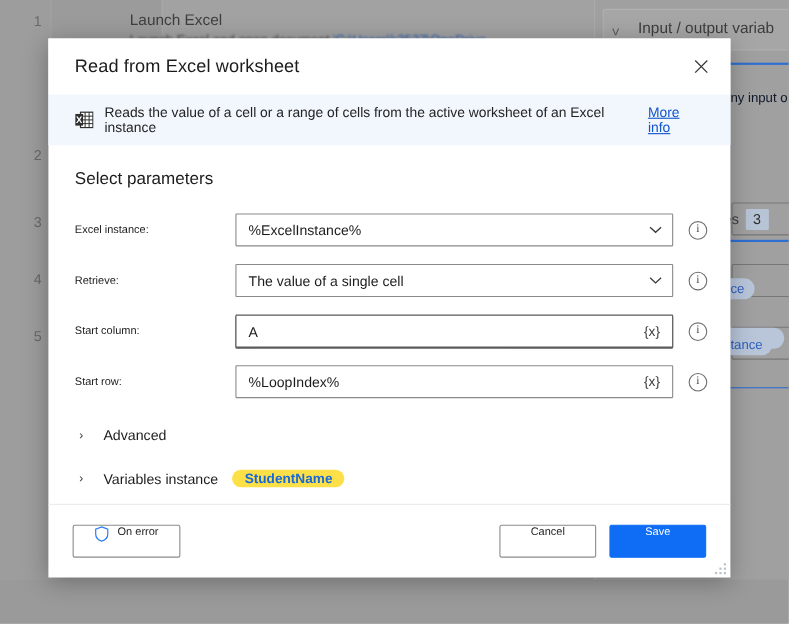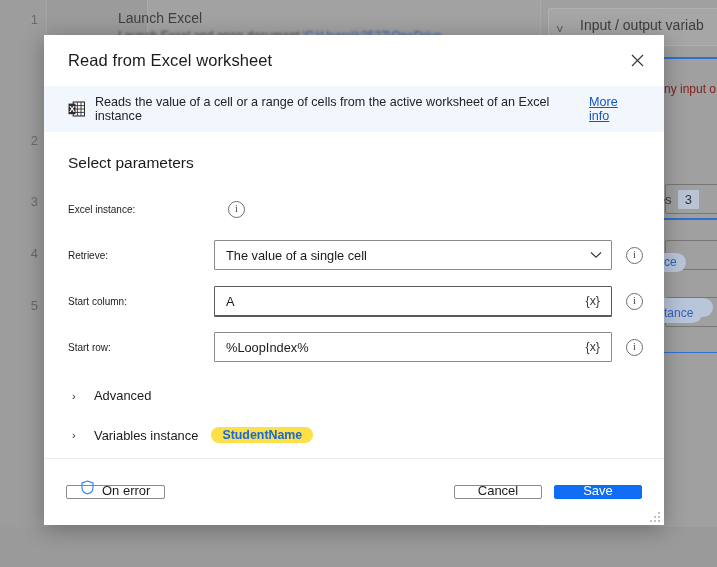--- a/index.html
+++ b/index.html
@@ -99,21 +99,21 @@
   }
   .bg-accent-line {
     position: absolute;
     left: 663px; top: 57px;
     width: 54px; height: 2px;
     background: #2f6fd0;
   }
   .bg-subtext {
     position: absolute;
     left: 664px; top: 82px;
-    font-size: 12px; color: #7f1d1d;
+    font-size: 12px; color: #0f172a;
     filter: blur(0.5px);
     white-space: nowrap;
   }
   .bg-varsrow {
     position: absolute;
     left: 655px; top: 190px;
     font-size: 13px; color: #3b3b3b;
     filter: blur(0.35px);
     white-space: nowrap;
   }
@@ -312,31 +312,31 @@
 
   .dlg-footer {
     flex: 0 0 66px;
     border-top: 1px solid #ececec;
     display: flex;
     align-items: center;
     padding: 0 22px;
     position: relative;
   }
   .btn {
-    height: 14px;
+    height: 30px;
     min-width: 88px;
     border: 1px solid #8a8a8a;
     background: #fff;
     color: #1b1b1b;
-    font-size: 13px;
+    font-size: 10px;
     font-family: "Liberation Sans", sans-serif;
     border-radius: 2px;
     cursor: pointer;
     display: flex;
-    align-items: flex-end;
+    align-items: flex-start;
     justify-content: center;
     box-sizing: border-box;
     padding: 0 14px;
   }
   .btn-onerror {
     min-width: 98px;
     gap: 8px;
   }
   .btn-primary {
     background: #0f6cf5;
@@ -424,20 +424,28 @@
     </span>
     <span>Reads the value of a cell or a range of cells from the active worksheet of an Excel instance</span>
     <a href="#">More info</a>
   </div>
 
   <div class="dlg-body">
     <div class="section-title">Select parameters</div>
 
     <div class="field-row">
       <div class="field-label">Excel instance:</div>
+      <div class="field-ctl">
+        <div class="field-val">%ExcelInstance%</div>
+        <div class="chev">
+          <svg width="12" height="8" viewBox="0 0 12 8" aria-hidden="true">
+              <path d="M1 1.5 L6 6.2 L11 1.5" stroke="#3a3a3a" stroke-width="1.2" fill="none"></path>
+            </svg>
+        </div>
+      </div>
       <div class="info-i">i</div>
     </div>
 
     <div class="field-row">
       <div class="field-label">Retrieve:</div>
       <div class="field-ctl">
         <div class="field-val">The value of a single cell</div>
         <div class="chev">
           <svg width="12" height="8" viewBox="0 0 12 8" aria-hidden="true">
               <path d="M1 1.5 L6 6.2 L11 1.5" stroke="#3a3a3a" stroke-width="1.2" fill="none"></path>

